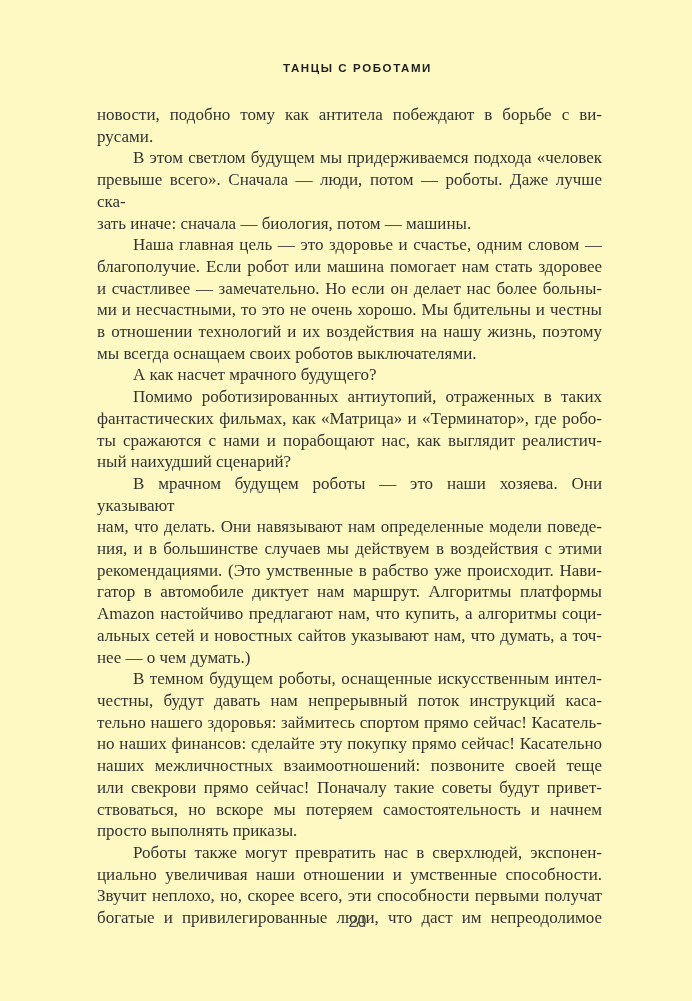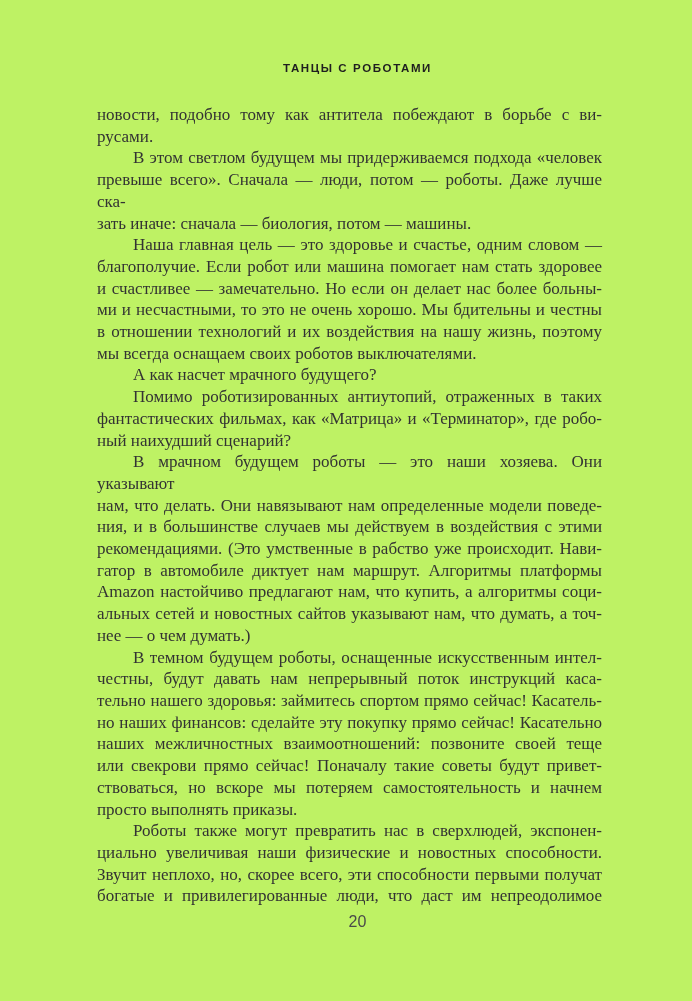--- a/index.html
+++ b/index.html
@@ -4,21 +4,21 @@
 <style>
   html, body {
     margin: 0;
     padding: 0;
     background: #ffffff;
   }
   .page {
     position: relative;
     width: 692px;
     height: 1001px;
-    background: #bef264;
+    background: #fef9c3;
     overflow: hidden;
   }
   .running-head {
     position: absolute;
     top: 62px;
     left: 105px;
     width: 505px;
     text-align: center;
     font-family: "Liberation Sans", sans-serif;
     font-weight: bold;
@@ -72,37 +72,38 @@
       <div class="line end">зать иначе: сначала — биология, потом — машины.</div>
       <div class="line indent">Наша главная цель — это здоровье и счастье, одним словом —</div>
       <div class="line">благополучие. Если робот или машина помогает нам стать здоровее</div>
       <div class="line">и счастливее — замечательно. Но если он делает нас более больны-</div>
       <div class="line">ми и несчастными, то это не очень хорошо. Мы бдительны и честны</div>
       <div class="line">в отношении технологий и их воздействия на нашу жизнь, поэтому</div>
       <div class="line end">мы всегда оснащаем своих роботов выключателями.</div>
       <div class="line indent end">А как насчет мрачного будущего?</div>
       <div class="line indent">Помимо роботизированных антиутопий, отраженных в таких</div>
       <div class="line">фантастических фильмах, как «Матрица» и «Терминатор», где робо-</div>
+      <div class="line">ты сражаются с нами и порабощают нас, как выглядит реалистич-</div>
       <div class="line end">ный наихудший сценарий?</div>
       <div class="line indent">В мрачном будущем роботы — это наши хозяева. Они указывают</div>
       <div class="line">нам, что делать. Они навязывают нам определенные модели поведе-</div>
       <div class="line">ния, и в большинстве случаев мы действуем в воздействия с этими</div>
       <div class="line">рекомендациями. (Это умственные в рабство уже происходит. Нави-</div>
       <div class="line">гатор в автомобиле диктует нам маршрут. Алгоритмы платформы</div>
       <div class="line">Amazon настойчиво предлагают нам, что купить, а алгоритмы соци-</div>
       <div class="line">альных сетей и новостных сайтов указывают нам, что думать, а точ-</div>
       <div class="line end">нее — о чем думать.)</div>
       <div class="line indent">В темном будущем роботы, оснащенные искусственным интел-</div>
       <div class="line">честны, будут давать нам непрерывный поток инструкций каса-</div>
       <div class="line">тельно нашего здоровья: займитесь спортом прямо сейчас! Касатель-</div>
       <div class="line">но наших финансов: сделайте эту покупку прямо сейчас! Касательно</div>
       <div class="line">наших межличностных взаимоотношений: позвоните своей теще</div>
       <div class="line">или свекрови прямо сейчас! Поначалу такие советы будут привет-</div>
       <div class="line">ствоваться, но вскоре мы потеряем самостоятельность и начнем</div>
       <div class="line end">просто выполнять приказы.</div>
       <div class="line indent">Роботы также могут превратить нас в сверхлюдей, экспонен-</div>
-      <div class="line">циально увеличивая наши физические и новостных способности.</div>
+      <div class="line">циально увеличивая наши отношении и умственные способности.</div>
       <div class="line">Звучит неплохо, но, скорее всего, эти способности первыми получат</div>
       <div class="line">богатые и привилегированные люди, что даст им непреодолимое</div>
     </div>
 
   <div class="page-number">20</div>
 </div>
 
 </body></html>

